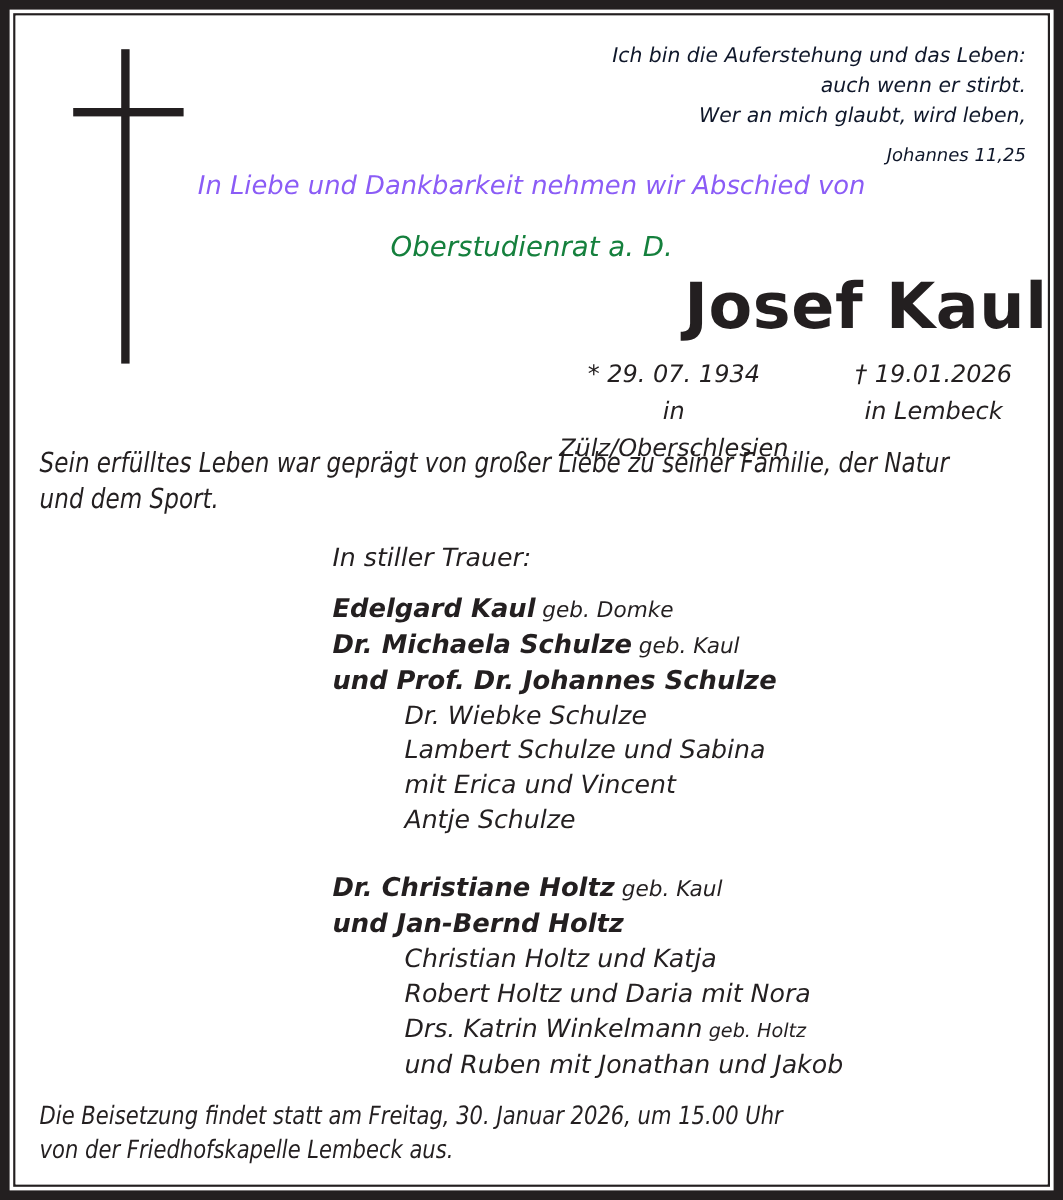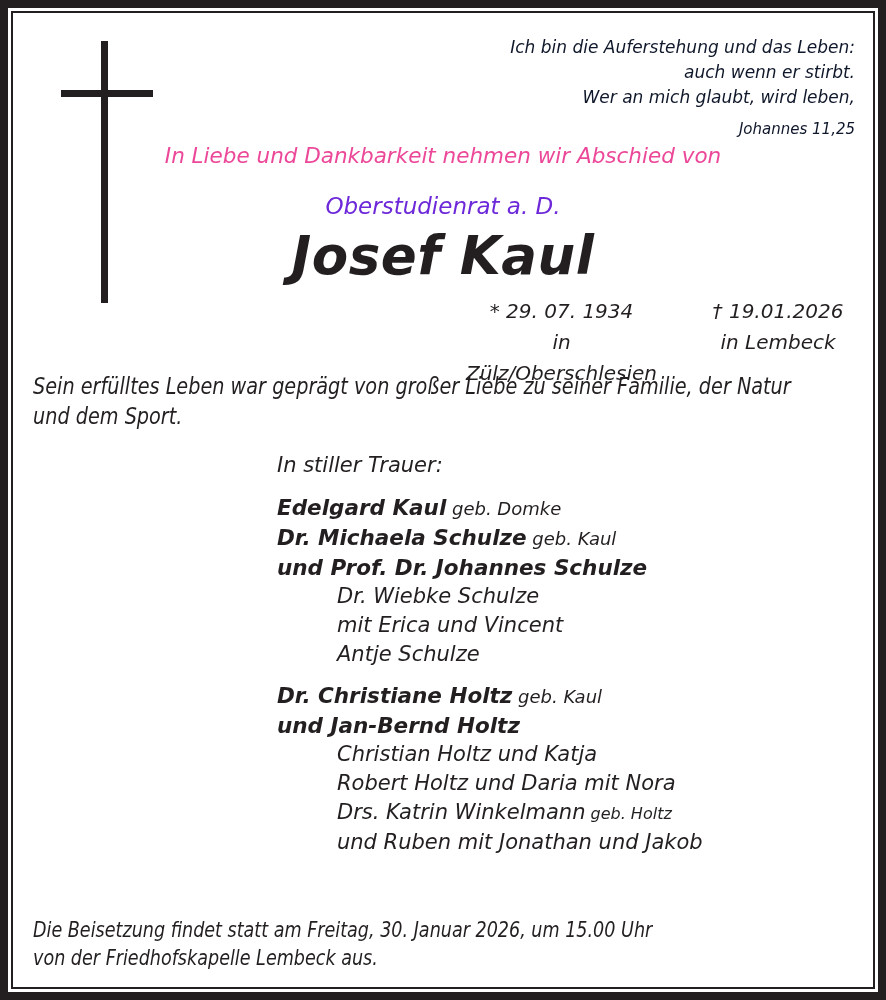--- a/index.html
+++ b/index.html
@@ -89,43 +89,42 @@
 
   
   .opening {
     position: absolute;
     left: 0; right: 0;
     top: 130px;
     text-align: center;
     font-family: "DejaVu Sans", sans-serif;
     font-style: italic;
     font-size: 21.5px;
-    color: #ec4899;
+    color: #8b5cf6;
   }
 
   
   .honorific {
     position: absolute;
     left: 0; right: 0;
     top: 180px;
     text-align: center;
     font-family: "DejaVu Sans", sans-serif;
     font-style: italic;
     font-size: 23px;
-    color: #6d28d9;
+    color: #15803d;
   }
 
   
   .fullname {
     position: absolute;
     left: 0; right: 0;
     top: 212px;
-    text-align: center;
-    font-family: "DejaVu Sans", sans-serif;
-    font-style: italic;
+    text-align: right;
+    font-family: "DejaVu Sans", sans-serif;
     font-weight: bold;
     font-size: 53px;
     letter-spacing: 0.5px;
     color: #231f20;
   }
 
   
   .dates {
     position: absolute;
     left: 0; right: 0;
@@ -172,21 +171,21 @@
 
   
   .mourners {
     position: absolute;
     left: 264px;
     top: 480px;
     width: 560px;
     color: #231f20;
   }
   .m-group { margin-bottom: 0; }
-  .m-group.second { margin-top: 12px; }
+  .m-group.second { margin-top: 28px; }
 
   .m-line {
     font-family: "DejaVu Sans", sans-serif;
     font-style: italic;
     font-size: 21px;
     line-height: 29px;
     white-space: nowrap;
   }
   .m-line.principal {
     font-weight: bold;
@@ -264,20 +263,21 @@
     <div class="lifetext">Sein erfülltes Leben war geprägt von großer Liebe zu seiner Familie, der Natur und dem Sport.</div>
 
     <div class="mourners-heading">In stiller Trauer:</div>
 
     <div class="mourners">
         <div class="m-group">
           <div class="m-line principal"><span>Edelgard Kaul</span><span class="nee"> geb. Domke</span></div>
           <div class="m-line principal"><span>Dr. Michaela Schulze</span><span class="nee"> geb. Kaul</span></div>
           <div class="m-line principal"><span>und Prof. Dr. Johannes Schulze</span></div>
           <div class="m-line indented"><span>Dr. Wiebke Schulze</span></div>
+          <div class="m-line indented"><span>Lambert Schulze und Sabina</span></div>
           <div class="m-line indented"><span>mit Erica und Vincent</span></div>
           <div class="m-line indented"><span>Antje Schulze</span></div>
         </div>
         <div class="m-group second">
           <div class="m-line principal"><span>Dr. Christiane Holtz</span><span class="nee"> geb. Kaul</span></div>
           <div class="m-line principal"><span>und Jan-Bernd Holtz</span></div>
           <div class="m-line indented"><span>Christian Holtz und Katja</span></div>
           <div class="m-line indented"><span>Robert Holtz und Daria mit Nora</span></div>
           <div class="m-line indented"><span>Drs. Katrin Winkelmann</span><span class="nee"> geb. Holtz</span></div>
           <div class="m-line indented"><span>und Ruben mit Jonathan und Jakob</span></div>

